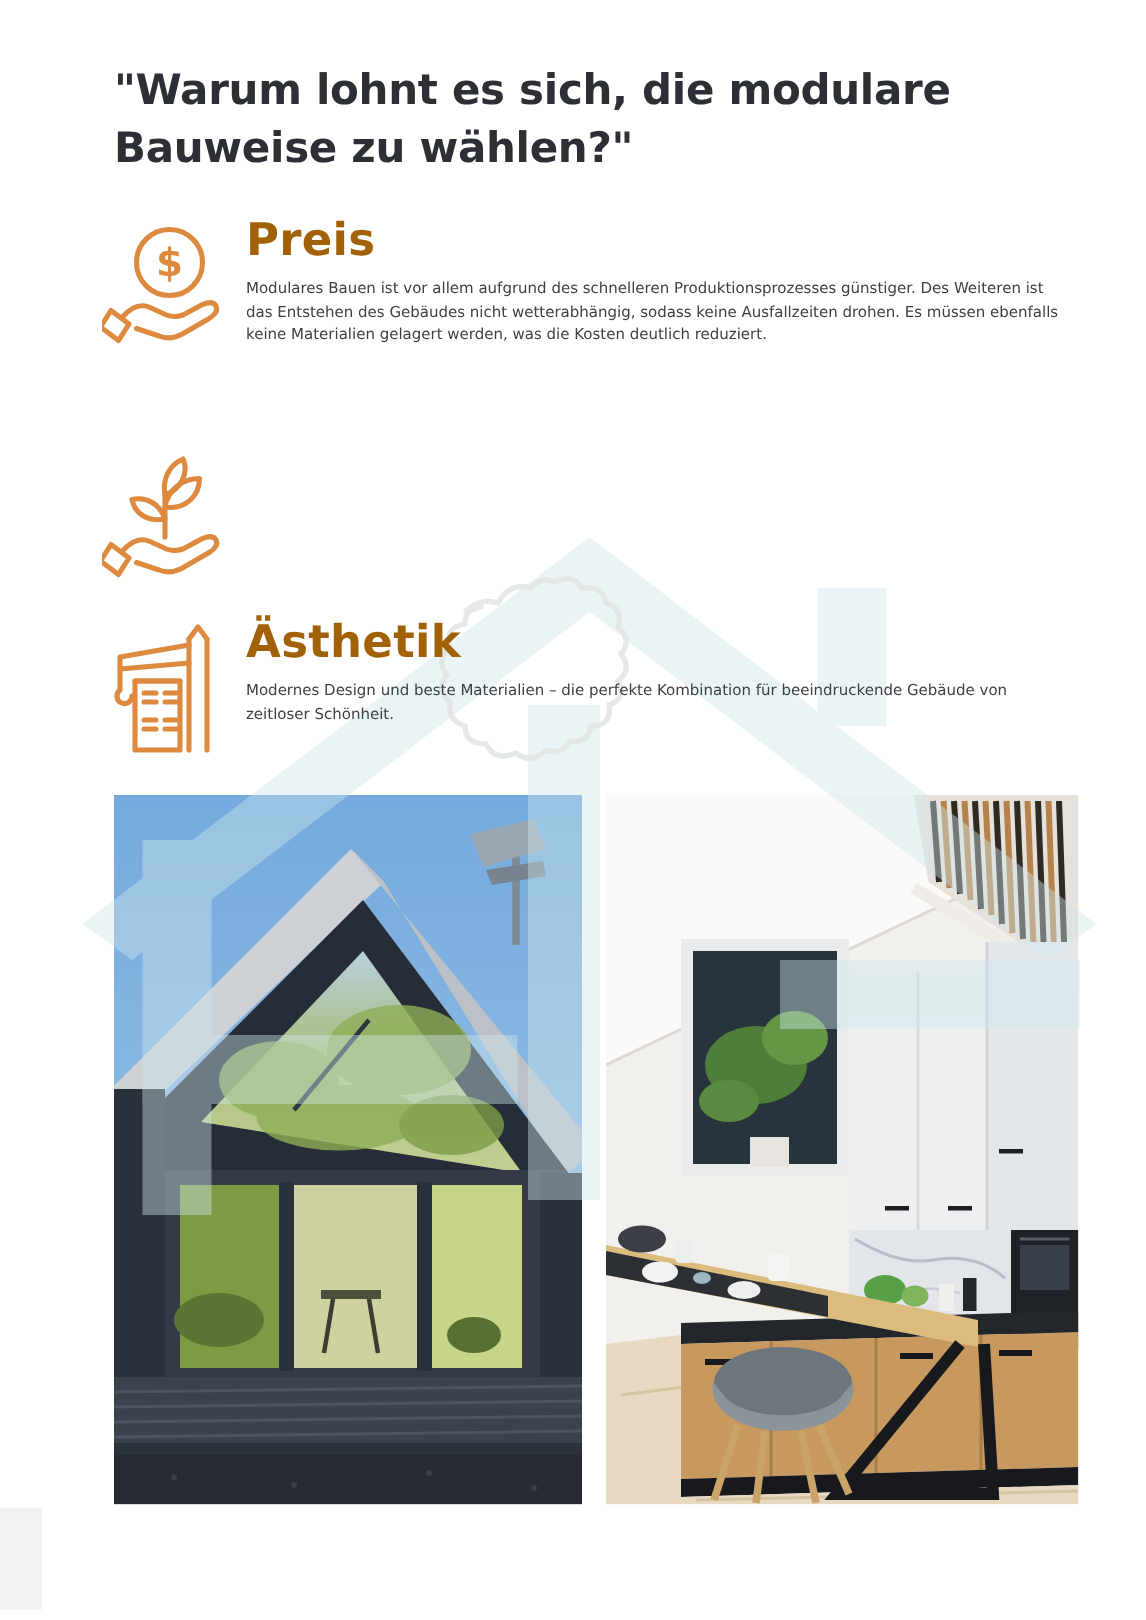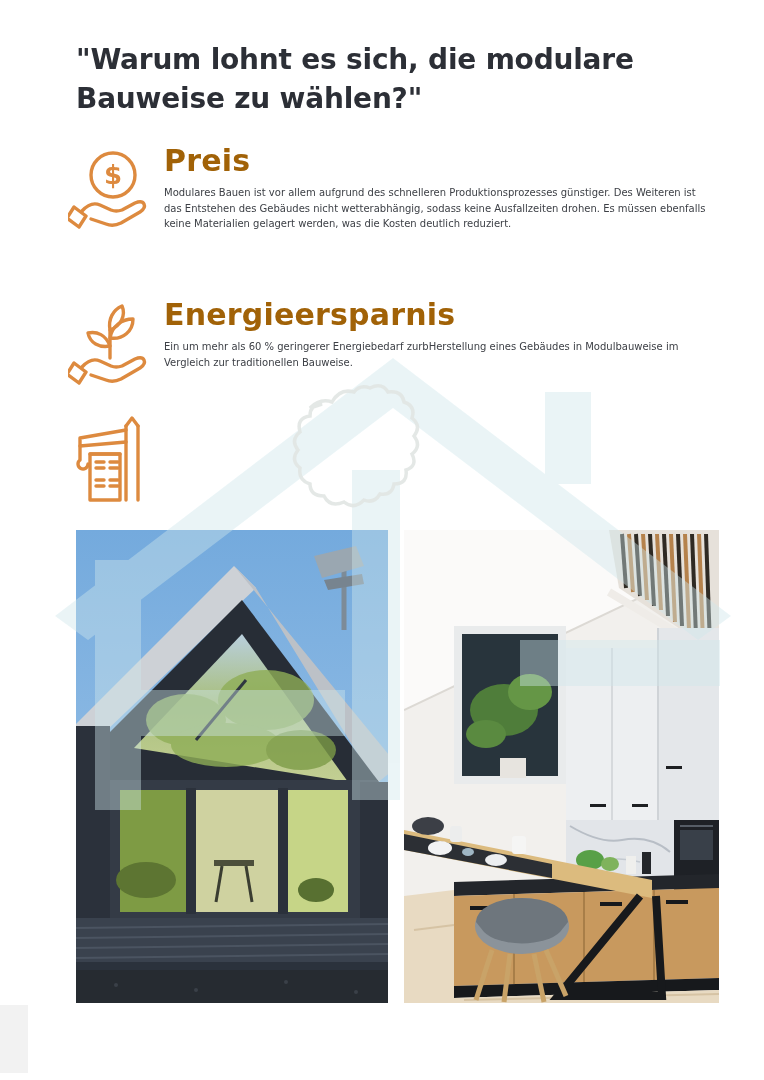--- a/index.html
+++ b/index.html
@@ -292,38 +292,38 @@
           <g stroke="#dd8a3f" stroke-width="3.4" fill="none" stroke-linecap="round" stroke-linejoin="round">
             <path d="M42,56 C42,44 42,36 42,28"></path>
             <path d="M42,36 C44,24 54,17 65,17 C65,29 55,38 42,36 Z"></path>
             <path d="M42,44 C38,33 29,29 20,31 C22,41 31,46 42,44 Z"></path>
             <path d="M42,28 C40,17 45,8 54,4 C58,13 53,24 42,28 Z"></path>
             <path d="M14,65 q9,-10 18,-6 l11,5 q5,2 11,0 l13,-7 q7,-3 9,1 q2,4 -4,8 l-19,11 q-8,4 -15,1 l-15,-5"></path>
             <path d="M6,61 l12,9 -7,11 -12,-9 z"></path>
           </g>
         </svg>
       </div>
-      <div class="feature-body">
-        <h2 class="feature-title">Energieersparnis</h2>
-        <p class="feature-text">Ein um mehr als 60 % geringerer Energiebedarf zurbHerstellung eines Gebäudes in Modulbauweise im Vergleich zur traditionellen Bauweise.</p>
-      </div>
     </div>
 
     <div class="feature f3">
       <div class="feature-icon">
         <svg width="82" height="92" viewBox="0 0 82 92">
           <g stroke="#dd8a3f" stroke-width="3.4" fill="none" stroke-linecap="round" stroke-linejoin="round">
             <line x1="58" y1="10" x2="58" y2="84"></line>
             <line x1="70" y1="10" x2="70" y2="84"></line>
             <path d="M58,10 L64,2 L70,10"></path>
             <path d="M58,14 L12,22 L12,30 L58,26"></path>
             <path d="M12,30 L12,44 M12,44 a5,5 0 1 0 8,4"></path>
             <rect x="22" y="38" width="30" height="46"></rect>
             <path d="M28,46 h8 M28,52 h8 M42,46 h8 M42,52 h8"></path>
             <path d="M28,64 h8 M28,70 h8 M42,64 h8 M42,70 h8"></path>
             <line x1="22" y1="38" x2="52" y2="38"></line>
           </g>
         </svg>
       </div>
+      <div class="feature-body">
+        <h2 class="feature-title">Ästhetik</h2>
+        <p class="feature-text">Modernes Design und beste Materialien – die perfekte Kombination für beeindruckende Gebäude von zeitloser Schönheit.</p>
+      </div>
     </div>
 
   </div>
 </div>
 
 </body></html>

